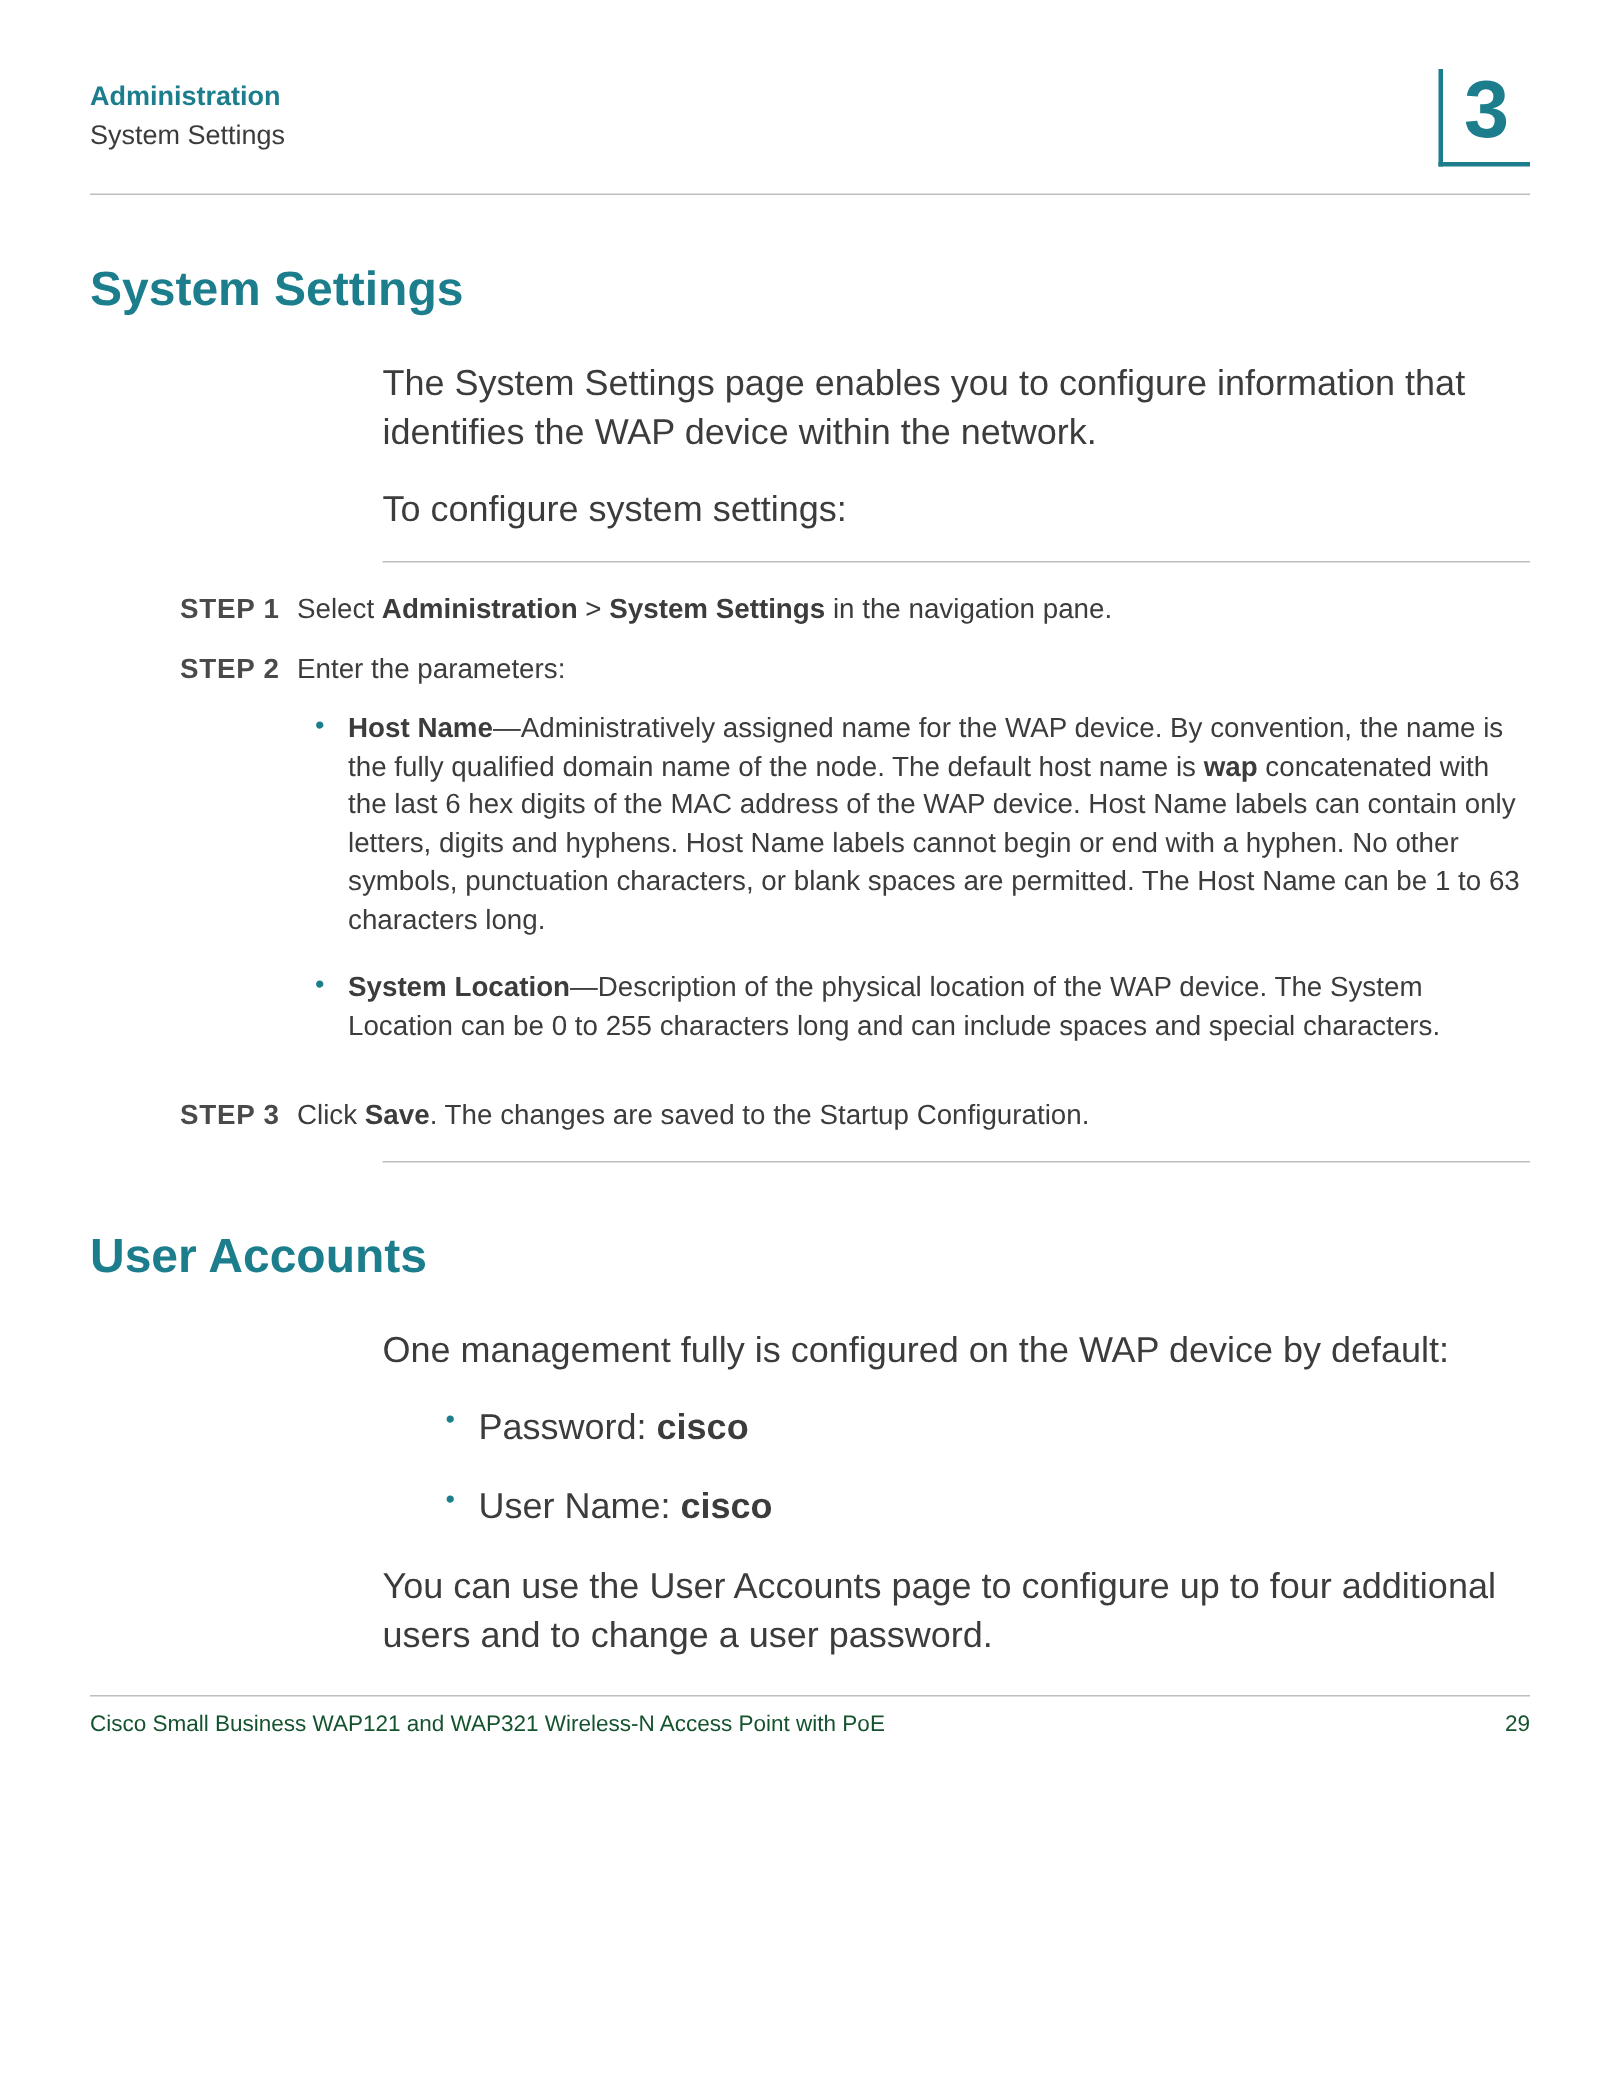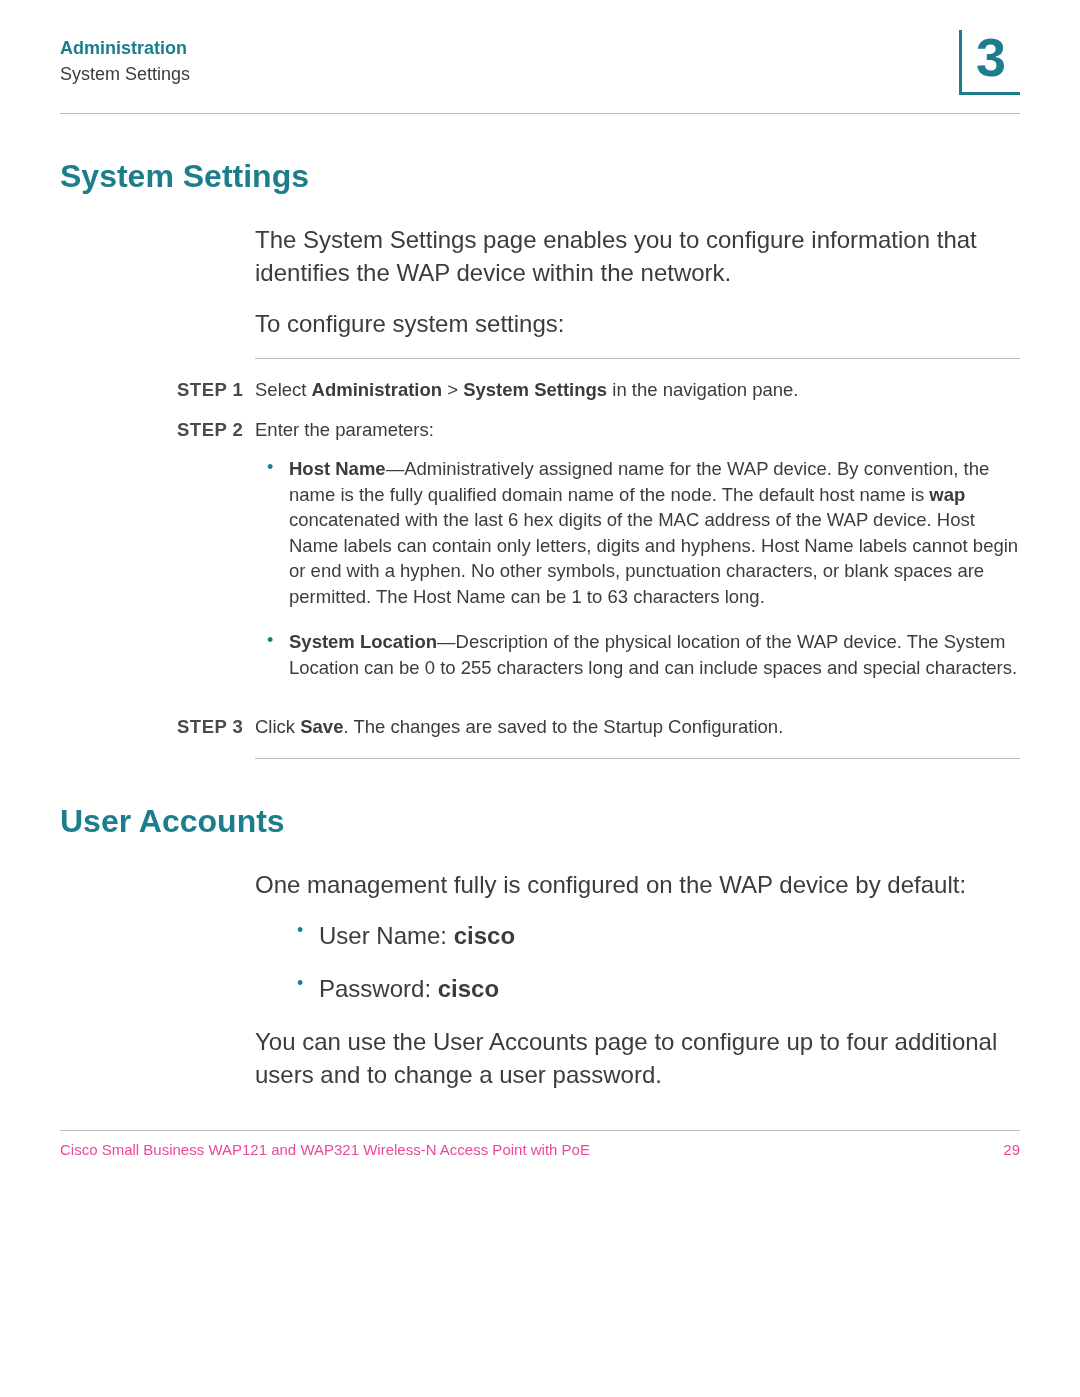--- a/index.html
+++ b/index.html
@@ -7,21 +7,21 @@
     padding: 0;
     background: #ffffff;
     font-family: Arial, Helvetica, sans-serif;
     color: #3c3c3c;
   }
   .page {
     width: 1080px;
     height: 1196px;
     position: relative;
     box-sizing: border-box;
-    padding: 36px 60px 40px 60px;
+    padding: 52px 60px 40px 60px;
   }
   .header-row {
     display: flex;
     justify-content: space-between;
     align-items: flex-start;
   }
   .header-left {
     line-height: 1.35;
   }
   .hdr-chapter {
@@ -63,21 +63,21 @@
     margin: 44px 0 28px 0;
   }
   .body-block {
     margin-left: 195px;
     font-size: 24px;
     line-height: 1.38;
   }
   .body-block p { margin: 0 0 18px 0; }
   .step-row {
     display: flex;
-    margin-left: 117px;
+    margin-left: 60px;
     font-size: 18.5px;
     line-height: 1.38;
     margin-bottom: 14px;
   }
   .step-label {
     width: 78px;
     flex: none;
     font-weight: bold;
     color: #4a4a4a;
     letter-spacing: 0.5px;
@@ -113,21 +113,21 @@
   }
   .footer-line {
     border: none;
     border-top: 1px solid #bdbdbd;
     margin: 0 0 10px 0;
   }
   .footer-row {
     display: flex;
     justify-content: space-between;
     font-size: 15px;
-    color: #ec4899;
+    color: #14532d;
   }
   b, strong { font-weight: bold; }
 </style>
 </head>
 <body>
 
 <div class="page">
 
   <div class="header-row">
     <div class="header-left">
@@ -180,24 +180,24 @@
   </div>
 
   <hr class="hr-body">
 
   <h1 class="section">User Accounts</h1>
 
   <div class="body-block">
     <p>One management fully is configured on the WAP device by default:</p>
     <ul class="bullets sub">
       <li>
-        <span>User Name: </span><b>cisco</b>
+        <span>Password: </span><b>cisco</b>
       </li>
       <li>
-        <span>Password: </span><b>cisco</b>
+        <span>User Name: </span><b>cisco</b>
       </li>
     </ul>
     <p>You can use the User Accounts page to configure up to four additional users and to change a user password.</p>
   </div>
 
   <div class="footer">
     <hr class="footer-line">
     <div class="footer-row">
       <span>Cisco Small Business WAP121 and WAP321 Wireless-N Access Point with PoE</span>
       <span>29</span>

